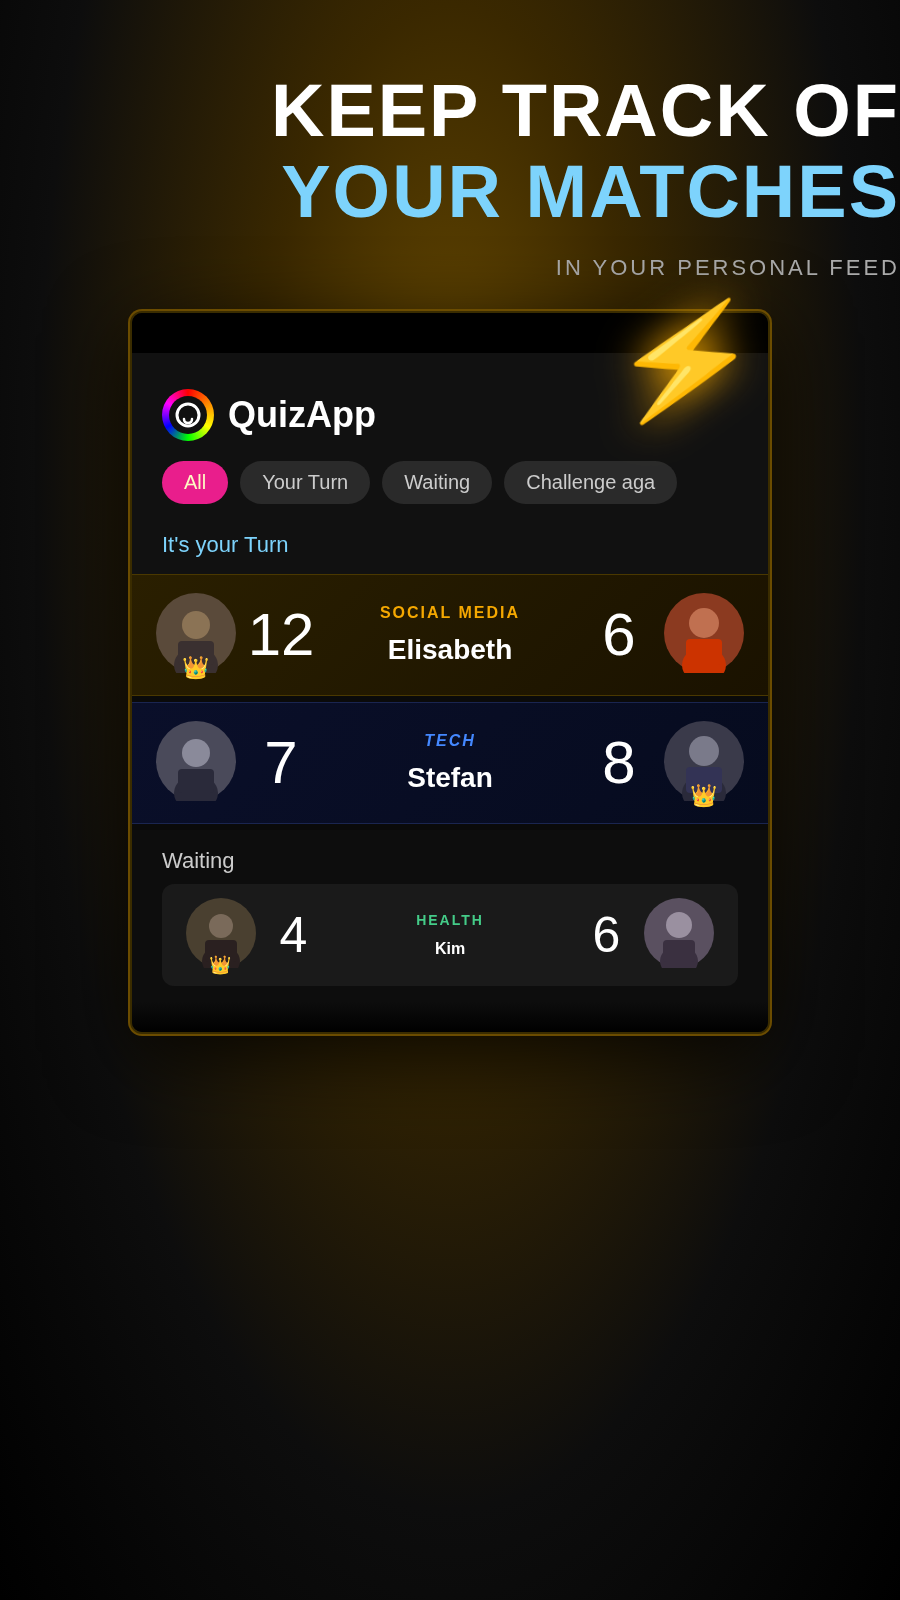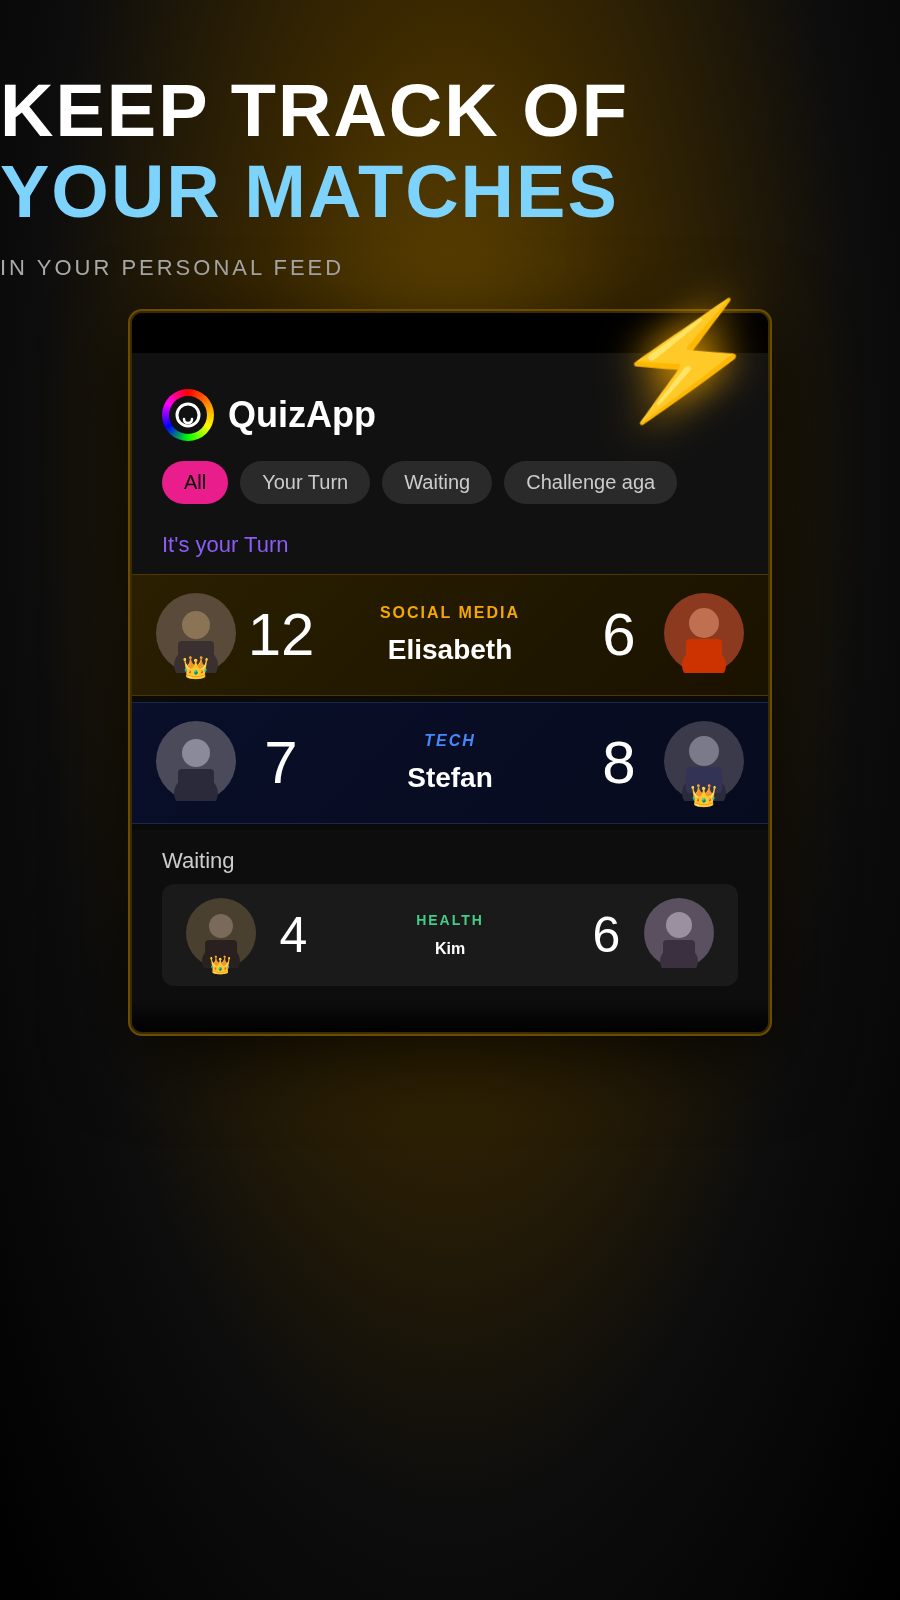--- a/index.html
+++ b/index.html
@@ -24,21 +24,21 @@
 
     .content {
       position: relative;
       z-index: 1;
       width: 100%;
       height: 100%;
     }
 
     
     .hero {
-      text-align: left;
+      text-align: right;
       padding-top: 70px;
     }
 
     .hero-line1 {
       font-size: 74px;
       font-weight: 900;
       color: #ffffff;
       letter-spacing: 2px;
       text-transform: uppercase;
       line-height: 1.1;
@@ -135,34 +135,34 @@
     .tab {
       padding: 10px 22px;
       border-radius: 30px;
       font-size: 20px;
       font-weight: 500;
       cursor: pointer;
     }
 
     .tab-all {
       background: #e91e8c;
-      color: #000000;
+      color: #fef9c3;
     }
 
     .tab-inactive {
       background: #2a2a2a;
       color: #ccc;
     }
 
     
     .section-label {
       background: #111;
       padding: 10px 30px 16px;
       font-size: 22px;
-      color: #8b5cf6;
+      color: #7dd3fc;
     }
 
     
     .match-card {
       margin: 0 0 6px 0;
       padding: 18px 24px;
       display: flex;
       align-items: center;
       gap: 0;
       position: relative;

